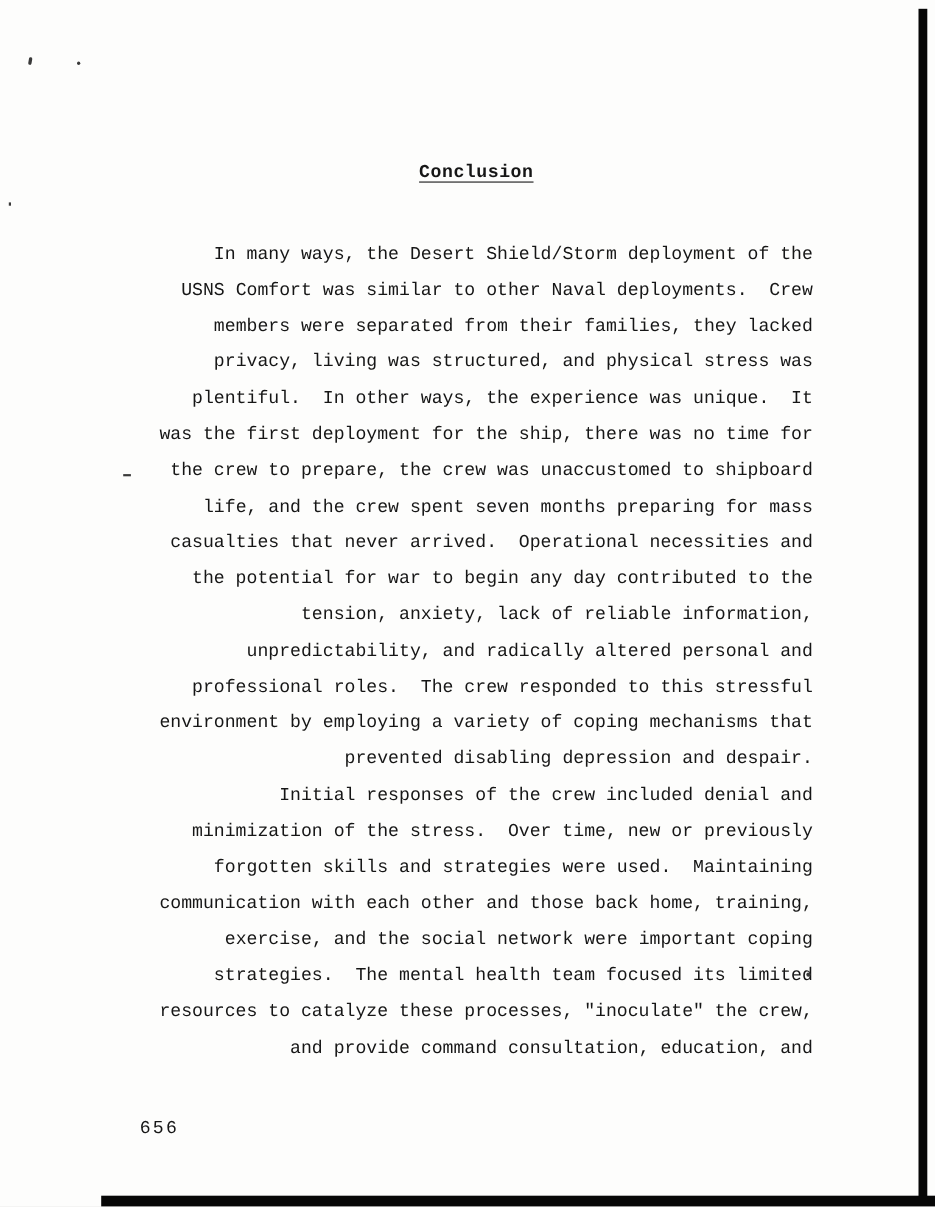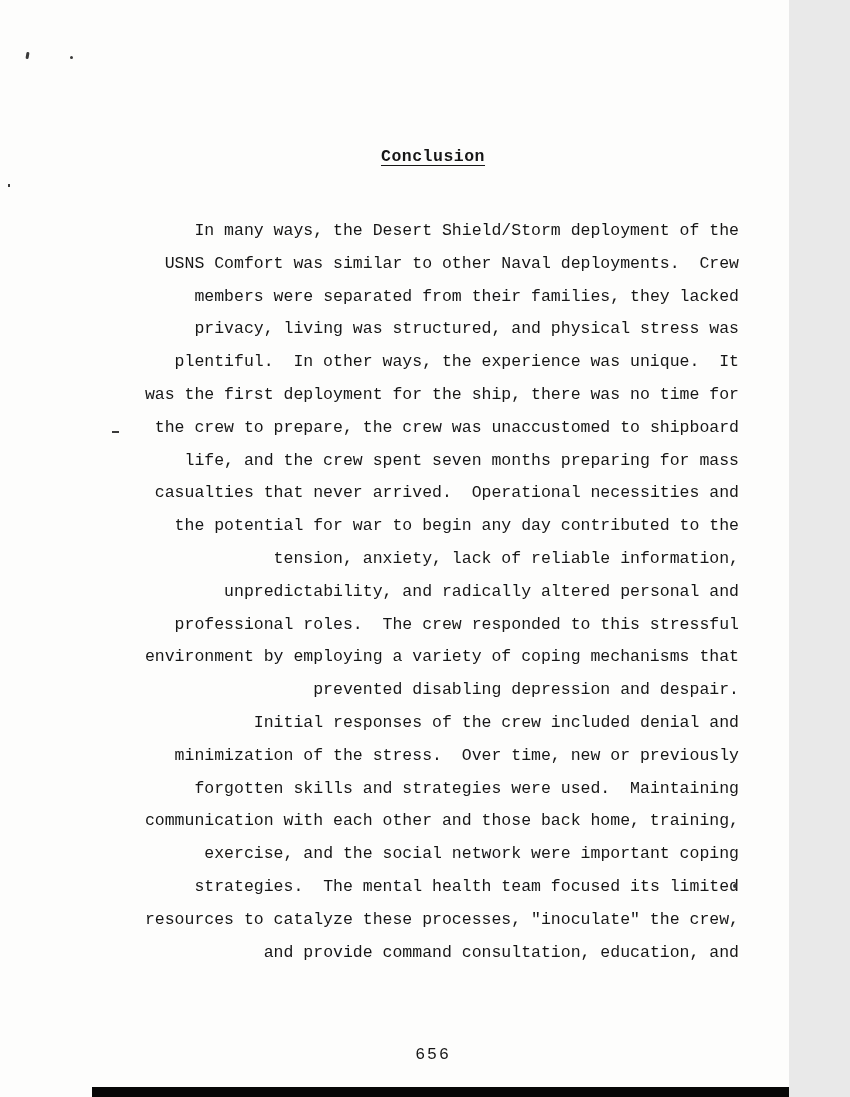--- a/index.html
+++ b/index.html
@@ -2,21 +2,21 @@
 <html><head>
 <meta charset="utf-8">
 <style>
   html, body {
     margin: 0;
     padding: 0;
     background: #e9e9e9;
   }
   .sheet {
     position: relative;
-    width: 789px;
+    width: 850px;
     height: 1097px;
     background: #fdfdfc;
     overflow: hidden;
     font-family: "Liberation Mono", "DejaVu Sans Mono", monospace;
     color: #161616;
   }
   .text-block {
     position: absolute;
     left: 127px;
     top: 147px;
@@ -38,22 +38,22 @@
     font-family: inherit;
     font-size: 16.5px;
     line-height: 32.8px;
     letter-spacing: 0px;
     white-space: pre;
     color: #161616;
     font-weight: 500;
     text-align: right;
   }
   .page-number {
-    margin-top: 76px;
-    text-align: center;
+    margin-top: 47px;
+    text-align: left;
     font-size: 16.5px;
     letter-spacing: 2px;
     font-weight: 500;
   }
   
   .bar-right {
     position: absolute;
     left: 835px;
     top: 8px;
     width: 8px;

